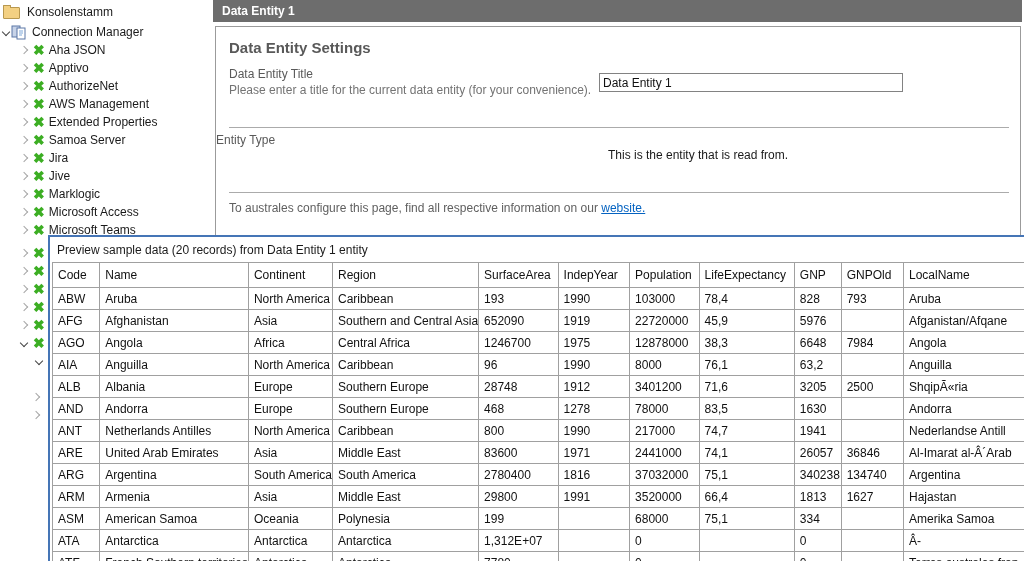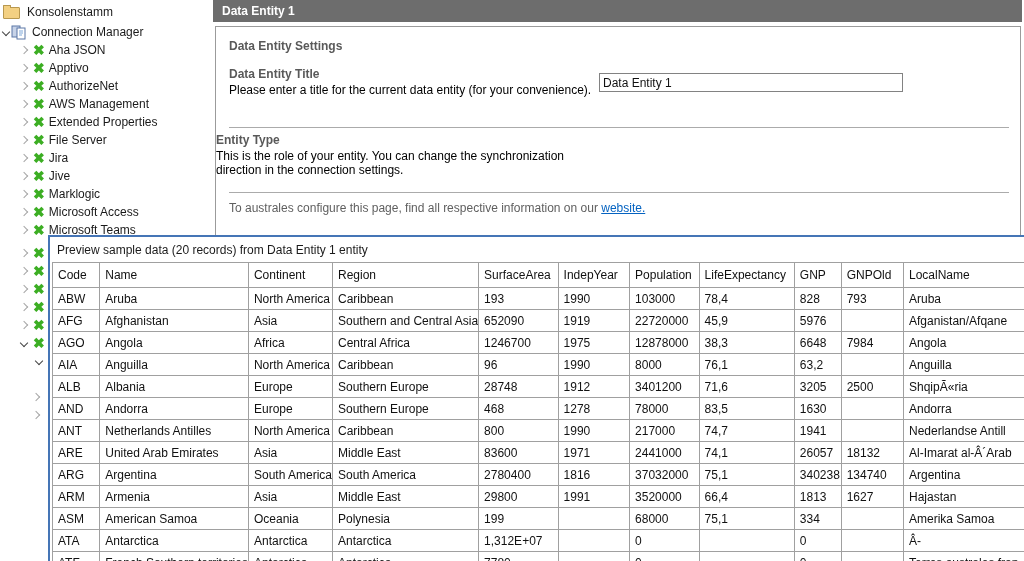--- a/index.html
+++ b/index.html
@@ -17,23 +17,23 @@
   .folder{position:relative;width:15px;height:10px;background:#f3d082;border:1px solid #b8984f;border-radius:1px;margin-top:2px;}
   .folder::before{content:"";position:absolute;top:-3px;left:-1px;width:6px;height:2px;background:#f3d082;
                   border:1px solid #b8984f;border-bottom:none;border-radius:1px 1px 0 0;}
   .docsync{flex:0 0 auto;margin-left:2px;}
 
   
   #entity-header{position:absolute;left:213px;top:0;width:809px;height:22px;background:var(--headerbar,#6d6d6d);
                  color:#fff;font-weight:bold;line-height:22px;padding-left:9px;box-sizing:border-box;z-index:2;}
   #settings-panel{position:absolute;left:215px;top:26px;width:806px;height:210px;background:#fff;
                   border:1px solid #9b9b9b;box-sizing:border-box;z-index:2;}
-  .section-title{position:absolute;left:13px;top:12px;font-size:12px;font-weight:bold;color:#595959;}
-  .field-label{font-weight:bold;color:#595959;}
-  .field-desc{color:#000000;width:370px;line-height:14px;margin-top:2px;}
+  .section-title{position:absolute;left:13px;top:12px;font-size:15px;font-weight:bold;color:#595959;}
+  .field-label{font-weight:normal;color:#595959;}
+  .field-desc{color:#737373;width:370px;line-height:14px;margin-top:2px;}
   #title-group{position:absolute;left:13px;top:40px;}
   #title-input{position:absolute;left:383px;top:46px;width:304px;height:19px;border:1px solid #828282;
                font-family:"Liberation Sans",sans-serif;font-size:12px;padding:1px 3px;box-sizing:border-box;color:#111;}
   .divider{position:absolute;left:13px;width:780px;height:0;border-top:1px solid #ababab;}
   #type-group{position:absolute;left:0;top:106px;}
   #type-value{position:absolute;left:392px;top:121px;color:#1a1a1a;}
   #panel-footer{position:absolute;left:13px;top:174px;color:#5f5f5f;}
   #panel-footer a{color:var(--link,#0563c1);text-decoration:underline;cursor:pointer;margin-top:37px;}
 
   
@@ -88,21 +88,21 @@
           <span class="tree-label">AWS Management</span>
         </div>
         <div class="tree-row" style="left: 21px; top: 113px;">
           <span class="chev"></span>
           <span class="xicon">✖</span>
           <span class="tree-label">Extended Properties</span>
         </div>
         <div class="tree-row" style="left: 21px; top: 131px;">
           <span class="chev"></span>
           <span class="xicon">✖</span>
-          <span class="tree-label">File Server</span>
+          <span class="tree-label">Samoa Server</span>
         </div>
         <div class="tree-row" style="left: 21px; top: 149px;">
           <span class="chev"></span>
           <span class="xicon">✖</span>
           <span class="tree-label">Jira</span>
         </div>
         <div class="tree-row" style="left: 21px; top: 167px;">
           <span class="chev"></span>
           <span class="xicon">✖</span>
           <span class="tree-label">Jive</span>
@@ -168,22 +168,22 @@
     <div id="title-group">
       <div class="field-label">Data Entity Title</div>
       <div class="field-desc">Please enter a title for the current data entity (for your convenience).</div>
     </div>
     <input id="title-input" type="text" value="Data Entity 1" style="">
 
     <div class="divider" style="top:100px;"></div>
 
     <div id="type-group">
       <div class="field-label">Entity Type</div>
-      <div class="field-desc">This is the role of your entity. You can change the synchronization direction in the connection settings.</div>
     </div>
+    <div id="type-value">This is the entity that is read from.</div>
 
     <div class="divider" style="top:165px;"></div>
 
     <div id="panel-footer"><span>To australes configure this page, find all respective information on our </span><a>website.</a></div>
   </div>
 
   <div id="preview-popup">
     <div id="preview-title">Preview sample data (20 records) from Data Entity 1 entity</div>
     <table id="preview-table">
       <colgroup>
@@ -309,21 +309,21 @@
           <tr>
             <td>ARE</td>
             <td>United Arab Emirates</td>
             <td>Asia</td>
             <td>Middle East</td>
             <td>83600</td>
             <td>1971</td>
             <td>2441000</td>
             <td>74,1</td>
             <td>26057</td>
-            <td>18132</td>
+            <td>36846</td>
             <td>Al-Imarat al-Â´Arab</td>
           </tr>
           <tr>
             <td>ARG</td>
             <td>Argentina</td>
             <td>South America</td>
             <td>South America</td>
             <td>2780400</td>
             <td>1816</td>
             <td>37032000</td>

